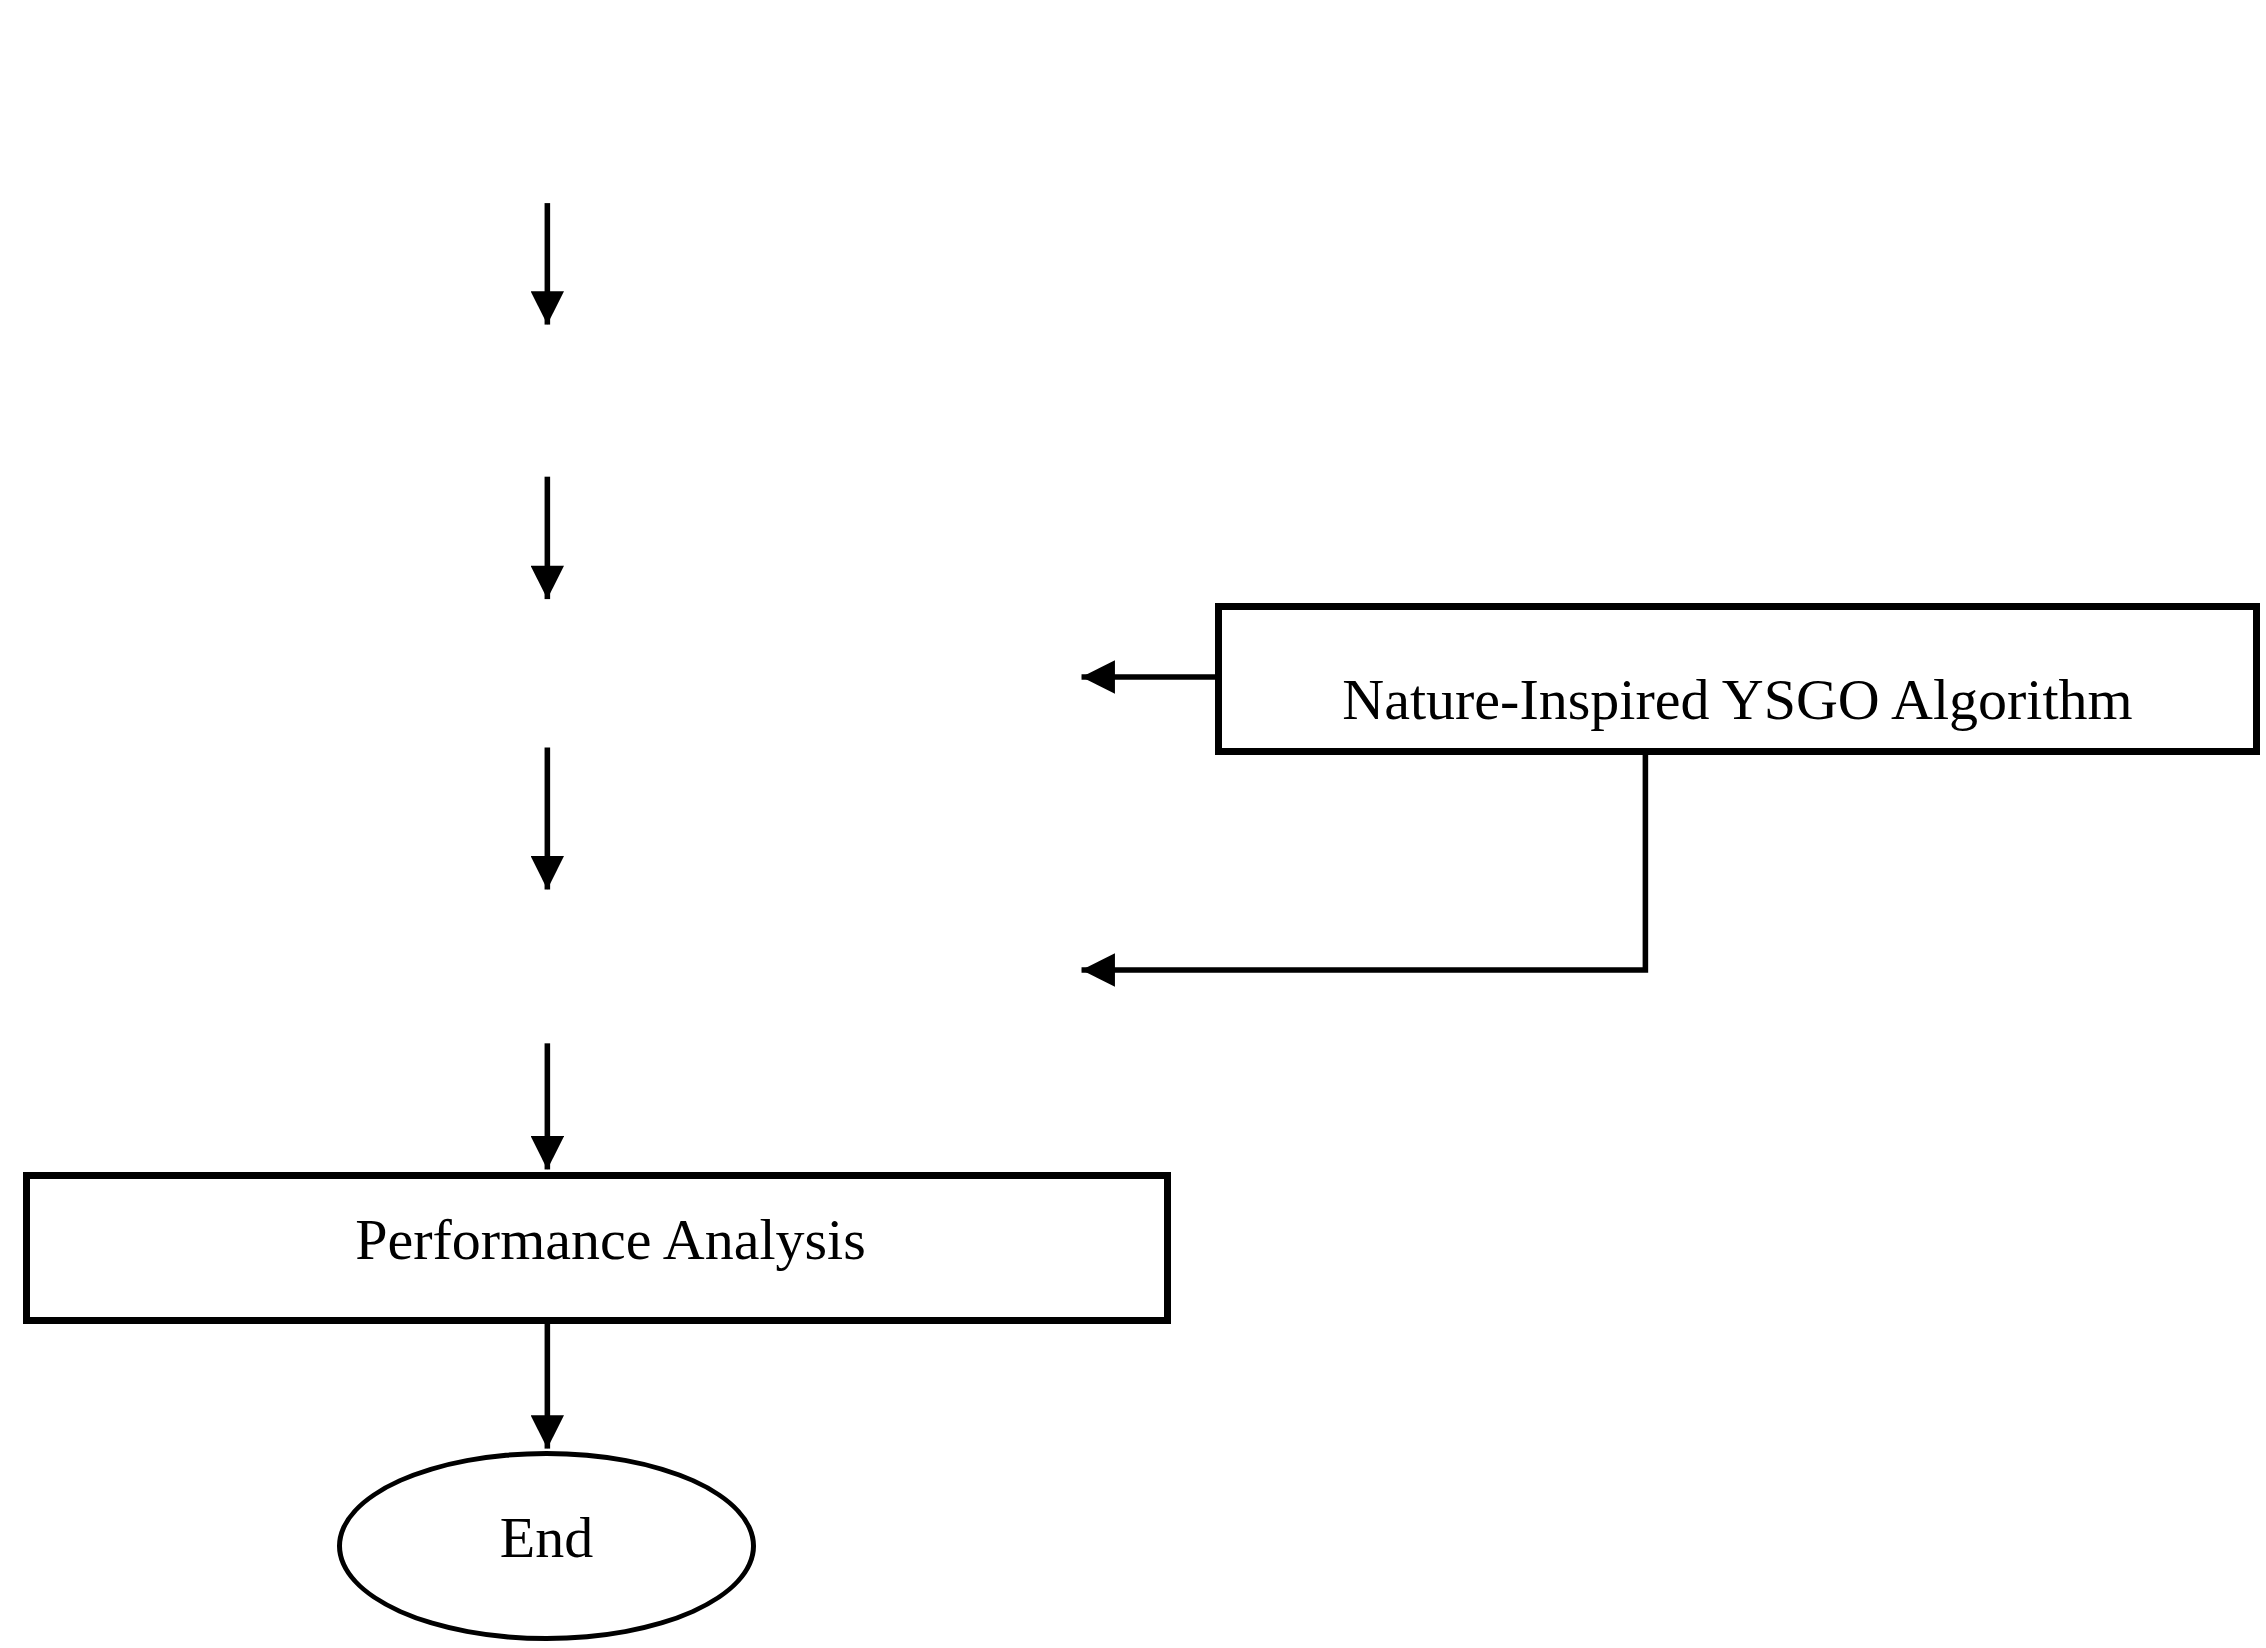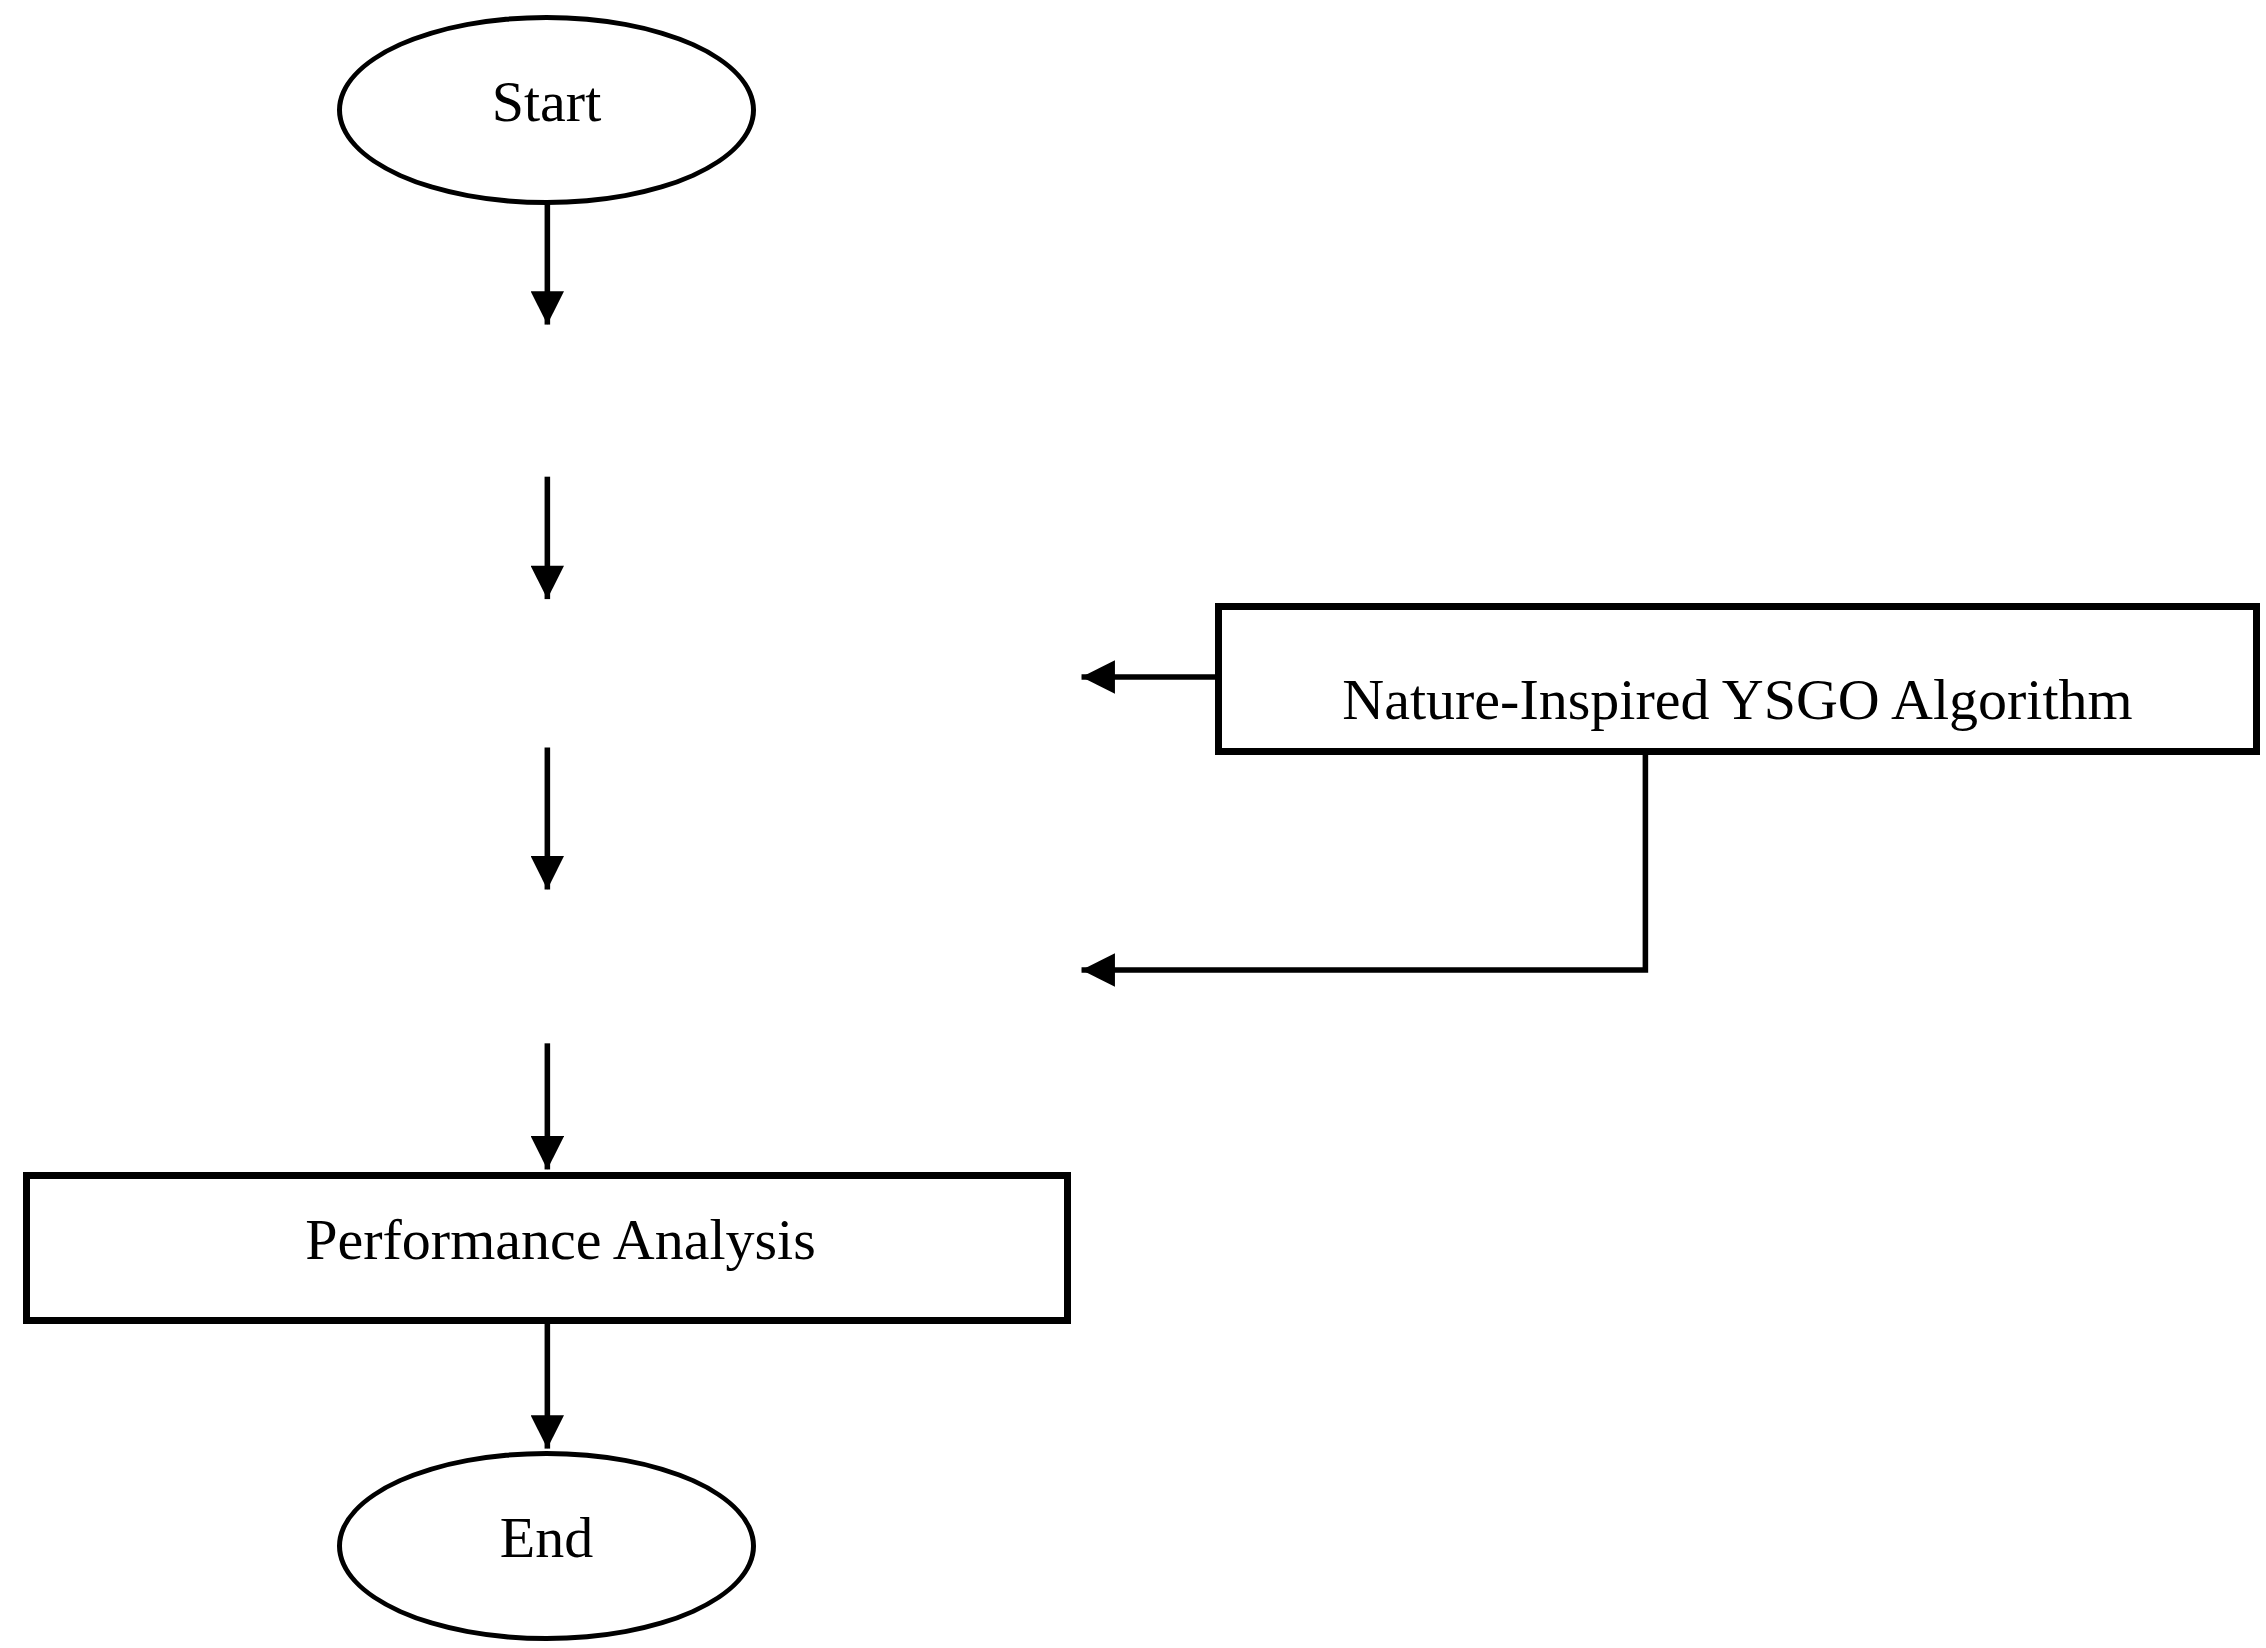--- a/index.html
+++ b/index.html
@@ -43,21 +43,21 @@
   .ellipse {
     border: 5.6px solid #000000;
     border-radius: 50%;
   }
   
   .n-start   { left: 337px;  top: 15px;   width: 419px;  height: 190px; }
   .n-read    { left: 23px;   top: 327px;  width: 1048px; height: 152px; }
   .n-filter  { left: 23px;   top: 601px;  width: 1048px; height: 148px; }
   .n-ysgo    { left: 1215px; top: 603px;  width: 1045px; height: 152px; align-items: flex-end; }
   .n-enhance { left: 23px;   top: 891px;  width: 1048px; height: 154px; }
-  .n-perf    { left: 23px;   top: 1172px; width: 1048px; height: 152px; padding-left: 27px; }
+  .n-perf    { left: 23px;   top: 1172px; width: 1148px; height: 152px; padding-left: 27px; }
   .n-end     { left: 337px;  top: 1451px; width: 419px;  height: 190px; }
 </style>
 </head>
 <body>
 
 <div class="canvas">
 
   <svg class="edges-svg" viewBox="0 0 2443 1777" xmlns="http://www.w3.org/2000/svg">
     <defs>
       <marker id="arrowhead" viewBox="0 0 10 10" refX="10" refY="5" markerUnits="strokeWidth" markerWidth="8" markerHeight="6" orient="auto">
@@ -73,23 +73,20 @@
 
     <line x1="590" y1="1125" x2="590" y2="1261" stroke="#000000" stroke-width="6" marker-end="url(#arrowhead)"></line>
 
     <line x1="590" y1="1425" x2="590" y2="1562" stroke="#000000" stroke-width="6" marker-end="url(#arrowhead)"></line>
 
     <line x1="1312" y1="730" x2="1166" y2="730" stroke="#000000" stroke-width="6" marker-end="url(#arrowhead)"></line>
 
     <polyline points="1774,812 1774,1046 1166,1046" fill="none" stroke="#000000" stroke-width="6" marker-end="url(#arrowhead)"></polyline>
   </svg>
 
-  <div class="node ellipse n-start">
-    <span>Start</span>
-  </div>
 
 
 
   <div class="node rect n-ysgo">
     <span>Nature-Inspired YSGO Algorithm</span>
   </div>
 
 
   <div class="node rect n-perf">
     <span>Performance Analysis</span>

